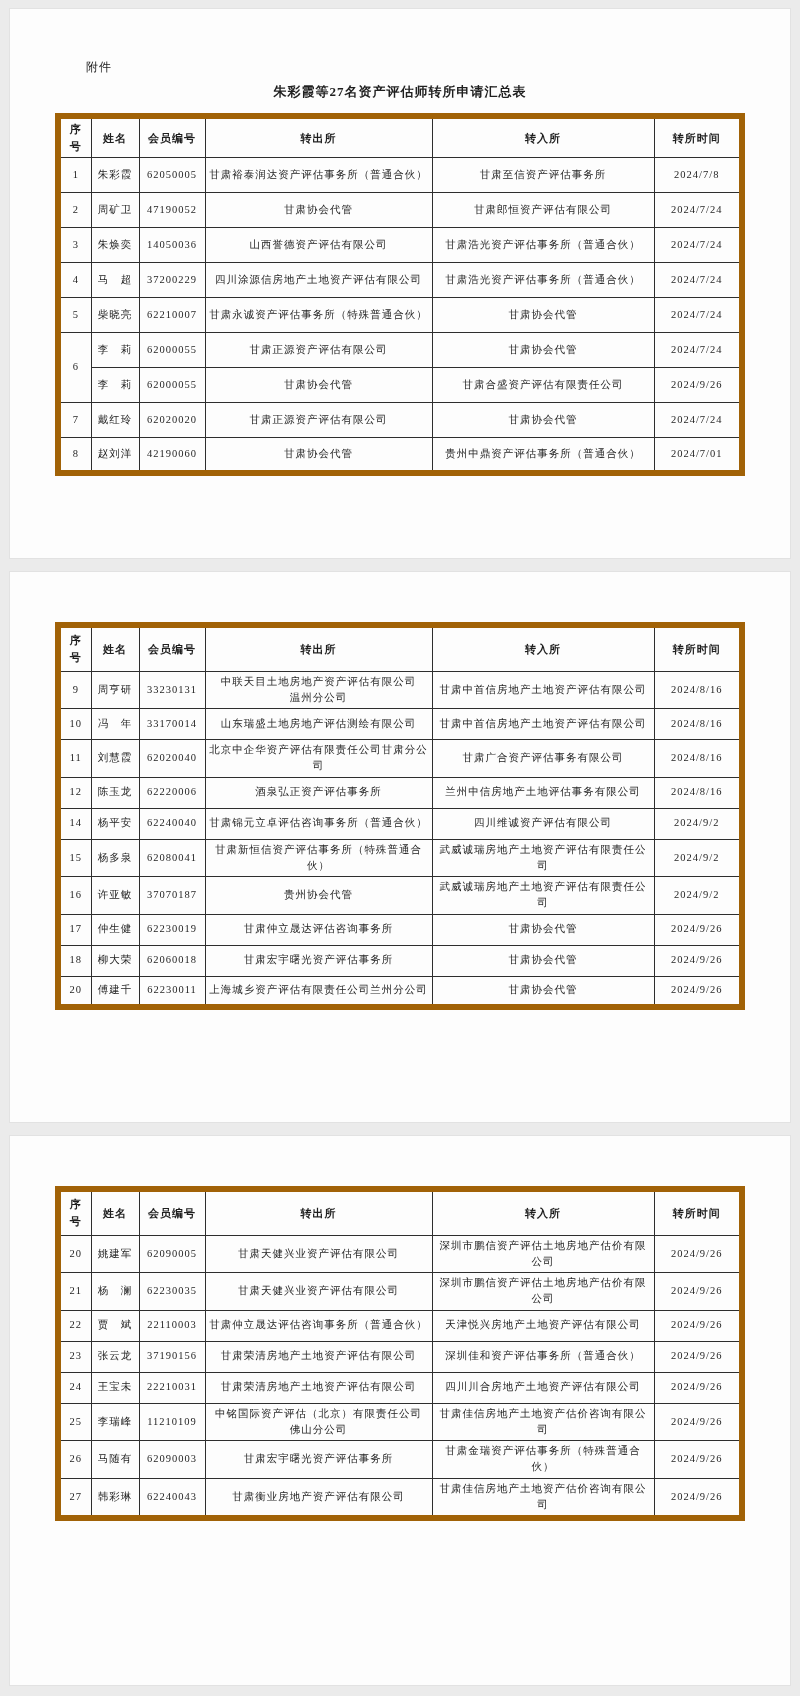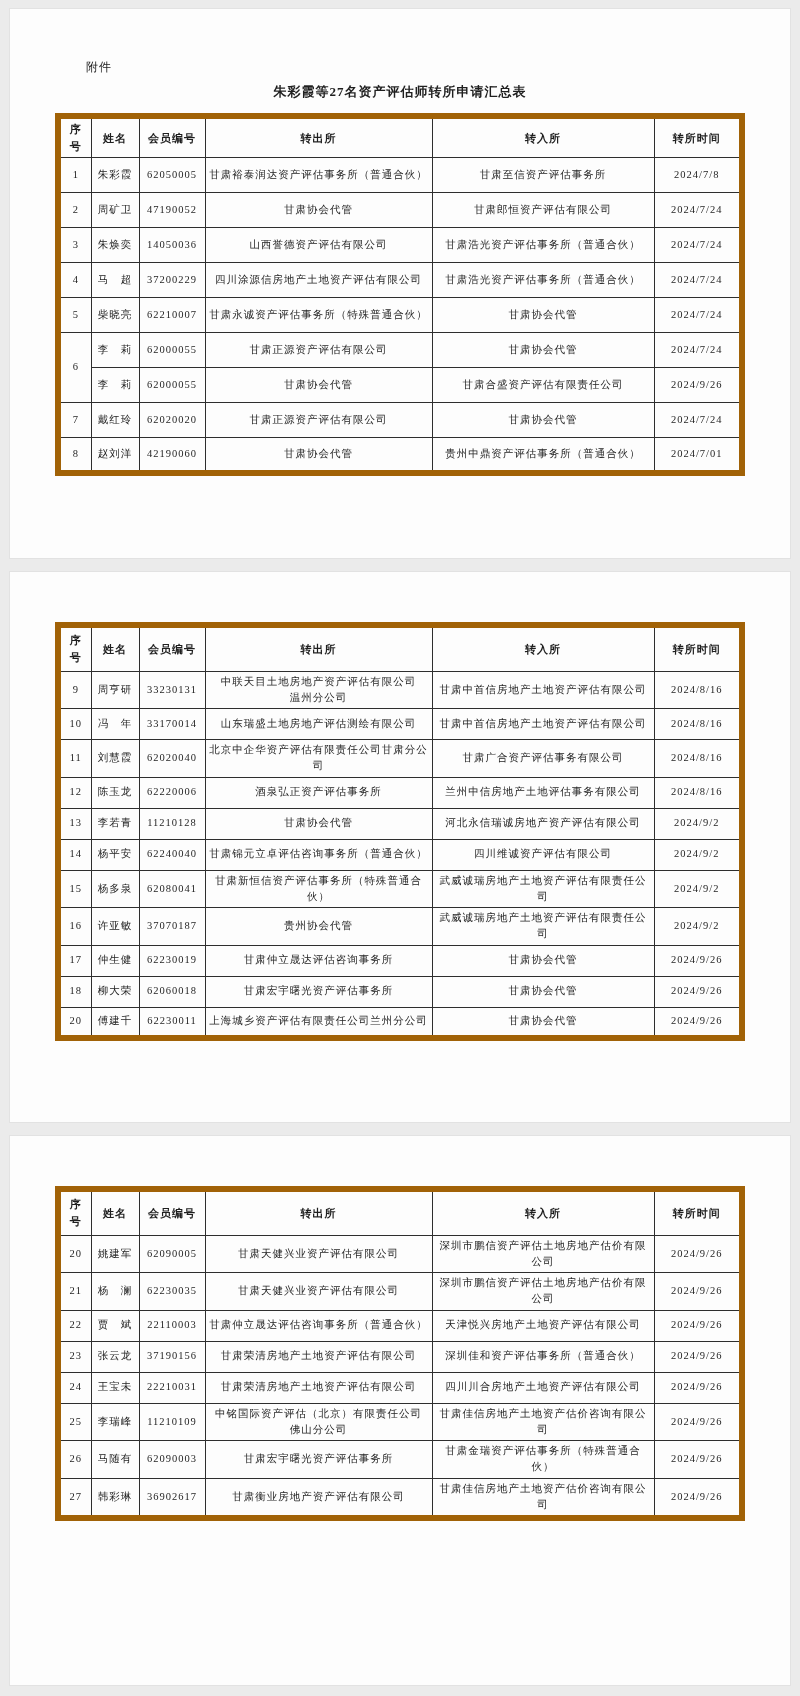--- a/index.html
+++ b/index.html
@@ -219,28 +219,20 @@
         </tr>
         <tr>
           <td>12</td>
           <td>陈玉龙</td>
           <td>62220006</td>
           <td>酒泉弘正资产评估事务所</td>
           <td>兰州中信房地产土地评估事务有限公司</td>
           <td>2024/8/16</td>
         </tr>
         <tr>
-          <td>13</td>
-          <td>李若青</td>
-          <td>11210128</td>
-          <td>甘肃协会代管</td>
-          <td>河北永信瑞诚房地产资产评估有限公司</td>
-          <td>2024/9/2</td>
-        </tr>
-        <tr>
           <td>14</td>
           <td>杨平安</td>
           <td>62240040</td>
           <td>甘肃锦元立卓评估咨询事务所（普通合伙）</td>
           <td>四川维诚资产评估有限公司</td>
           <td>2024/9/2</td>
         </tr>
         <tr>
           <td>15</td>
           <td>杨多泉</td>
@@ -359,20 +351,20 @@
           <td>26</td>
           <td>马随有</td>
           <td>62090003</td>
           <td>甘肃宏宇曙光资产评估事务所</td>
           <td>甘肃金瑞资产评估事务所（特殊普通合伙）</td>
           <td>2024/9/26</td>
         </tr>
         <tr>
           <td>27</td>
           <td>韩彩琳</td>
-          <td>36902617</td>
+          <td>62240043</td>
           <td>甘肃衡业房地产资产评估有限公司</td>
           <td>甘肃佳信房地产土地资产估价咨询有限公司</td>
           <td>2024/9/26</td>
         </tr>
       </tbody>
   </table>
 </div>
 
 </body></html>

